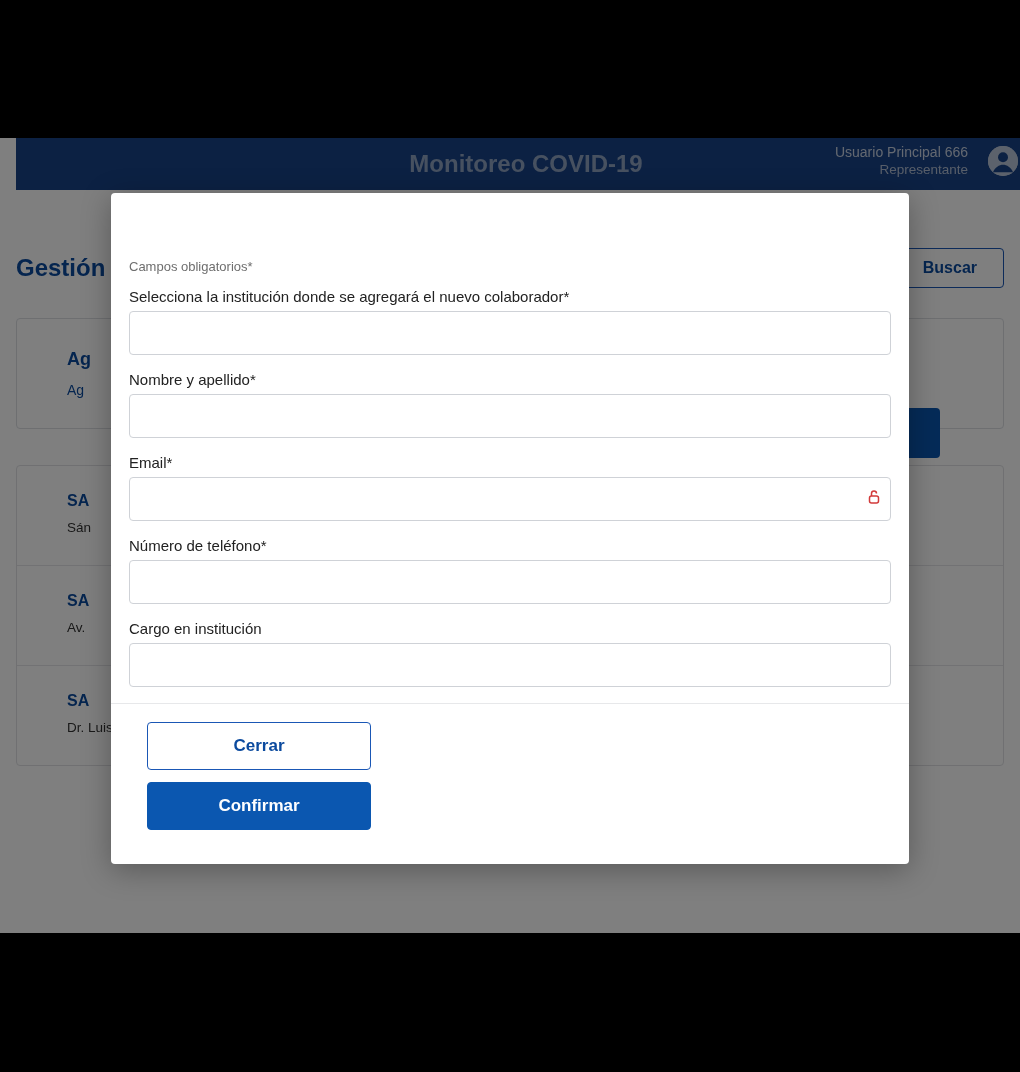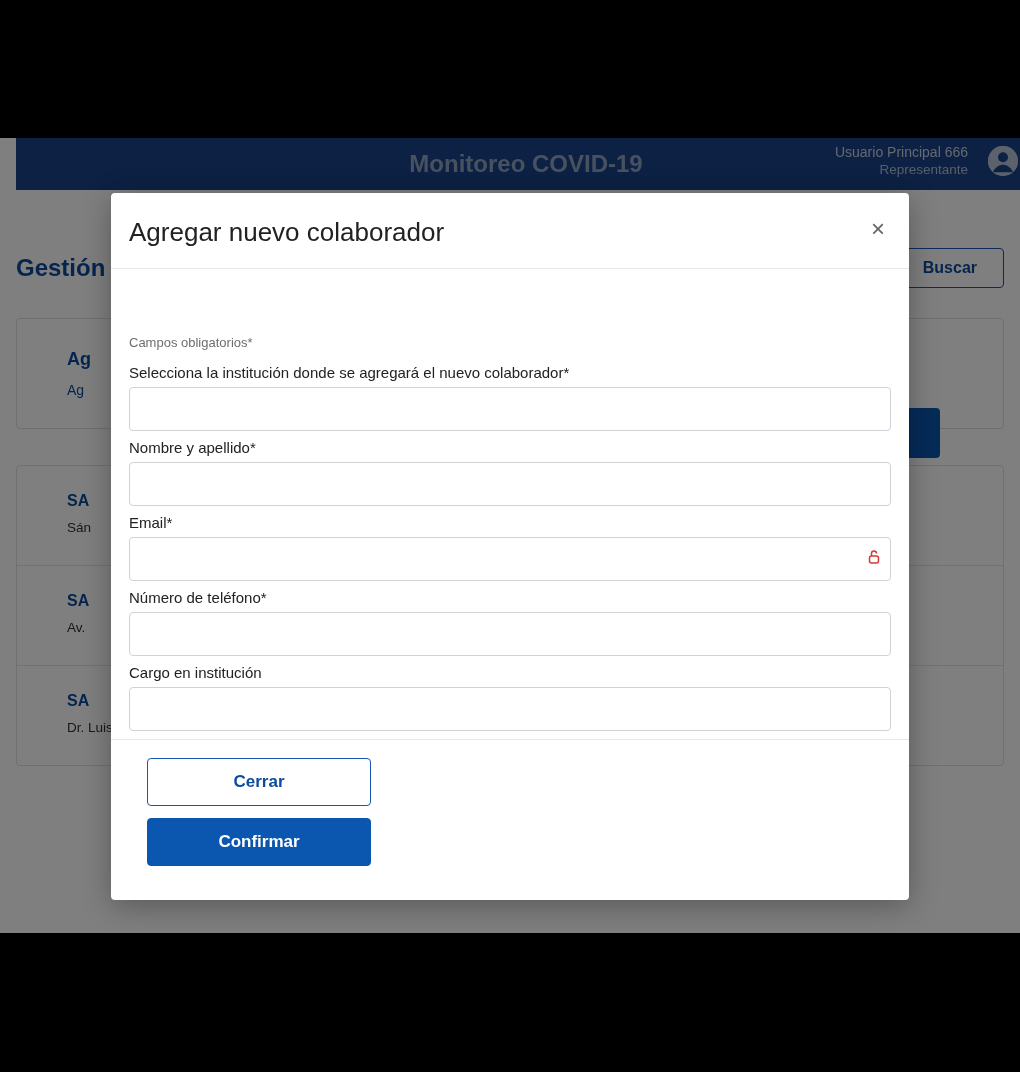--- a/index.html
+++ b/index.html
@@ -61,21 +61,21 @@
     box-shadow:0 6px 30px rgba(0,0,0,0.3);
   }
   .modal-header {
     padding:24px 18px 20px; border-bottom:1px solid #e7e8ea;
     display:flex; justify-content:space-between; align-items:flex-start;
   }
   .modal-title { font-size:26px; color:#222; }
   .close-x { font-size:24px; color:#666; cursor:pointer; line-height:1; padding:0 6px; }
   .modal-body { padding:18px 18px 8px; }
   .req-note { color:#6e6e6e; font-size:13px; margin-top:48px; margin-bottom:14px; }
-  .field { margin-bottom:8px; }
+  .field { margin-bottom:16px; }
   .field label { display:block; color:#222; font-size:15px; margin-bottom:6px; }
   .field .input-wrap { position:relative; }
   .field input {
     width:100%; height:44px; border:1px solid #cfd2d7; border-radius:4px;
     padding:8px 12px; font-size:15px; background:#fff;
   }
   .lock-ic { position:absolute; right:10px; top:50%; transform:translateY(-50%); }
   
   .modal .sep { height:1px; background:#e7e8ea; margin:8px -18px 0; }
   .modal-footer {
@@ -139,24 +139,20 @@
         <div class="list-addr">Dr. Luis Agote 2477</div>
       </div>
     </div>
   </div>
 
   <div class="agregar-btn-frag"></div>
 
   <div class="overlay"></div>
 
   <div class="modal">
-    <div class="modal-header">
-      <div class="modal-title">Agregar nuevo colaborador</div>
-      <div class="close-x">×</div>
-    </div>
     <div class="modal-body">
       <div class="req-note">Campos obligatorios*</div>
 
       <div class="field">
         <label>Selecciona la institución donde se agregará el nuevo colaborador*</label>
         <div class="input-wrap">
           <input type="text" value="" style="">
         </div>
       </div>
 

